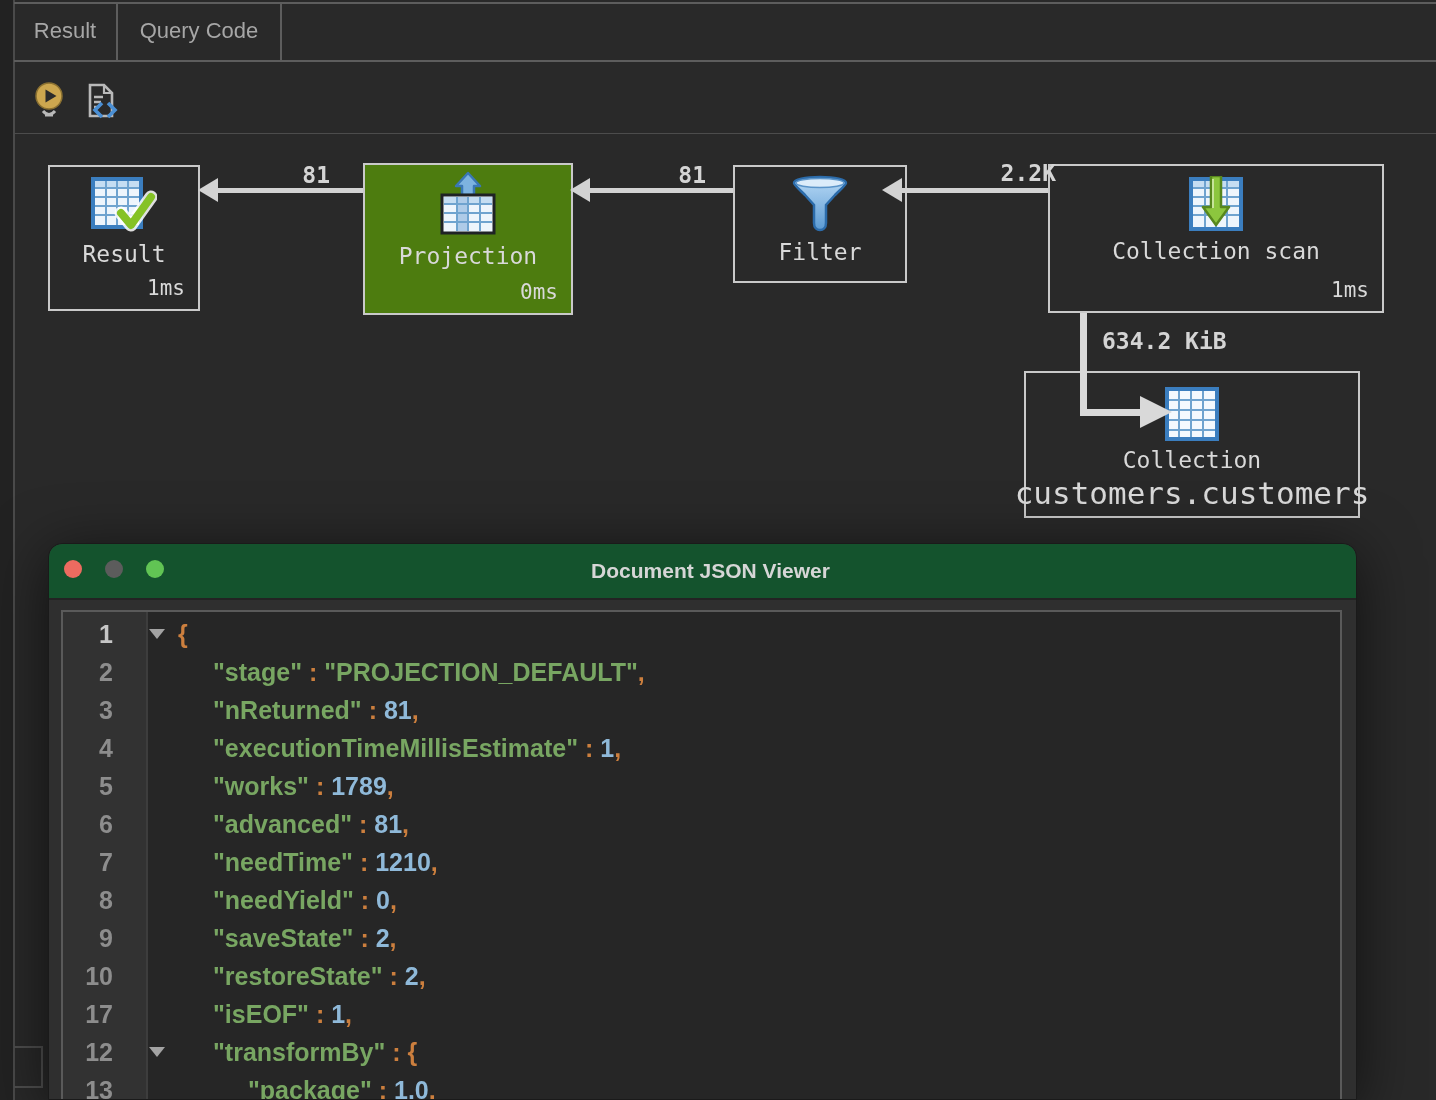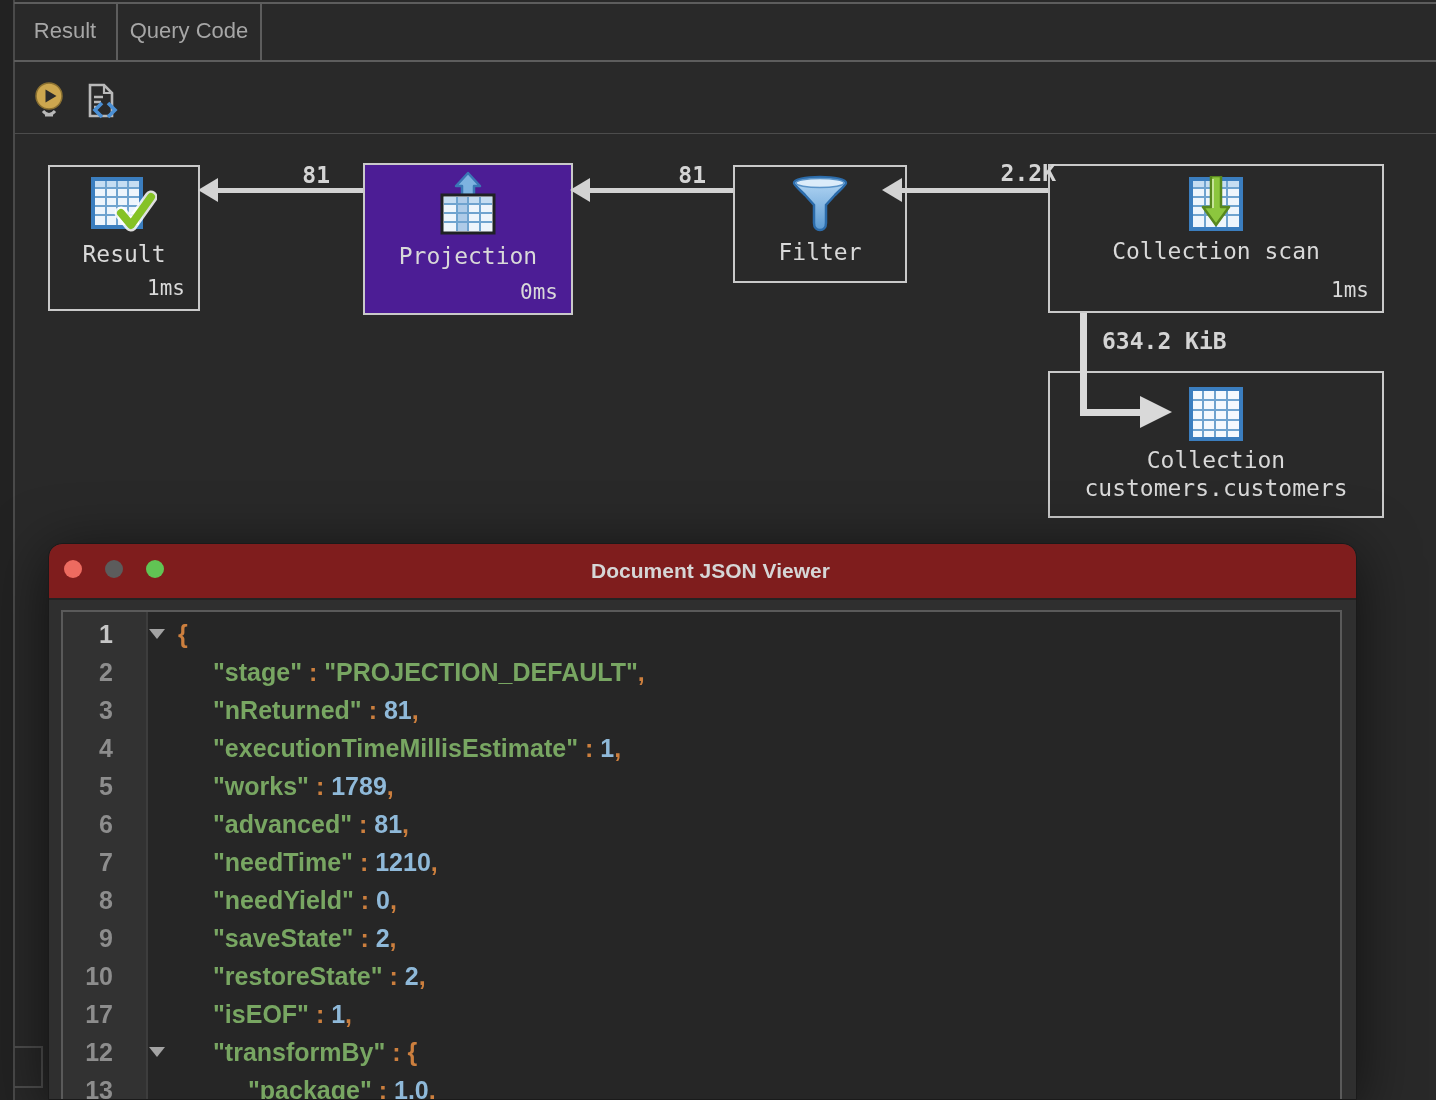--- a/index.html
+++ b/index.html
@@ -19,43 +19,43 @@
        background:transparent;cursor:default;}
   .tab.active{background:#3c3f41;color:#f1f1f1;border-top:3px solid #8f8f8f;}
 
   
   .toolbar{position:absolute;left:30px;top:80px;display:flex;gap:14px;align-items:center;}
   .tool-btn{width:38px;height:42px;display:flex;align-items:center;justify-content:center;}
 
   
   .node{position:absolute;border:2px solid #c9c9c9;background:#292929;box-sizing:border-box;
         display:flex;flex-direction:column;align-items:center;color:#d9d9d9;}
-  .node.selected{background:#4c1d95;text-align:right;}
+  .node.selected{background:#4d7c0f;text-align:right;}
   .node-icon{margin-top:10px;line-height:0;}
   .node-label{font-family:"DejaVu Sans Mono",monospace;font-size:23px;margin-top:6px;white-space:pre;}
-  .node-sublabel{font-family:"DejaVu Sans Mono",monospace;font-size:23px;margin-top:2px;white-space:pre;}
+  .node-sublabel{font-family:"DejaVu Sans Mono",monospace;font-size:31px;margin-top:2px;white-space:pre;}
   .node-time{position:absolute;right:13px;bottom:9px;font-family:"DejaVu Sans Mono",monospace;font-size:21px;}
   .edge-line{position:absolute;height:5px;background:#d2d2d2;}
   .arrow-left{position:absolute;width:0;height:0;border-top:12px solid transparent;
               border-bottom:12px solid transparent;border-right:20px solid #d2d2d2;}
   .arrow-right-big{position:absolute;width:0;height:0;border-top:16px solid transparent;
               border-bottom:16px solid transparent;border-left:32px solid #d9d9d9;}
   .edge-vline{position:absolute;width:7px;background:#d9d9d9;}
   .edge-hline{position:absolute;height:7px;background:#d9d9d9;}
   .edge-label{position:absolute;font-family:"DejaVu Sans Mono",monospace;font-weight:bold;
               font-size:23px;color:#d4d4d4;text-align:right;white-space:pre;}
 
   
   .corner-line{position:absolute;background:#4e4e4e;}
 
   
   .dialog{position:absolute;left:48px;top:543px;width:1309px;height:557px;background:#2f2f2f;
           border-radius:14px 14px 0 0;box-shadow:0 10px 60px rgba(0,0,0,.6);
           border:1px solid #1a1a1a;box-sizing:border-box;overflow:hidden;}
-  .titlebar{position:relative;height:54px;background:#7f1d1d;border-radius:13px 13px 0 0;
+  .titlebar{position:relative;height:54px;background:#14532d;border-radius:13px 13px 0 0;
             border-bottom:2px solid #232323;display:flex;align-items:center;justify-content:center;padding-left:16px;}
   .title{font-size:21px;font-weight:bold;color:#d6d6d6;}
   .traffic{position:absolute;left:15px;top:16px;display:flex;gap:23px;}
   .tl{width:18px;height:18px;border-radius:50%;}
   .code-area{position:absolute;left:12px;top:66px;right:14px;height:491px;background:#262626;
              border:2px solid #5a5a5a;box-sizing:border-box;overflow:hidden;}
   .gutter-bg{position:absolute;left:0;top:0;bottom:0;width:83px;background:#323232;
              border-right:2px solid #3d3d3d;}
   .code-lines{position:relative;padding-top:3px;}
   .code-row{display:flex;align-items:center;height:38px;}
@@ -72,21 +72,21 @@
 </style>
 </head>
 <body>
 
 <div class="stage">
   <div class="left-strip"></div>
   <div class="hline topline"></div>
 
   <div class="tabs">
     <div class="tab" style="width:104px">Result</div>
-    <div class="tab" style="width:144px">Query Code</div>
+    <div class="tab" style="width:164px">Query Code</div>
   </div>
   <div class="hline tabline"></div>
 
   <div class="toolbar">
     <div class="tool-btn">
       <svg width="32" height="40" viewBox="0 0 32 40">
         <path d="M10 30 q6 7 12 0" fill="none" stroke="#b9b9b9" stroke-width="3"></path>
         <path d="M12 34 h8" stroke="#b9b9b9" stroke-width="3"></path>
         <circle cx="16" cy="15" r="13" fill="#cda74f" stroke="#8a7031" stroke-width="1.5"></circle>
         <path d="M12.5 8.5 L23.5 15 L12.5 21.5 Z" fill="#2b2b2b"></path>
@@ -179,21 +179,21 @@
               <line x1="39" y1="5" x2="39" y2="51"></line>
           </g>
           <path d="M23 0 H33 V31 H41 L28 49 L15 31 H23 Z" fill="#8cc63e" stroke="#57871d" stroke-width="2.5" stroke-linejoin="round"></path>
           <path d="M25 3 V32" stroke="#c7e49a" stroke-width="2"></path>
         </svg>
       </span>
       <div class="node-label">Collection scan</div>
       <div class="node-time">1ms</div>
     </div>
 
-    <div class="node" style="left:1048px;top:371px;width:336px;height:147px">
+    <div class="node" style="left:1024px;top:371px;width:336px;height:147px">
       <span class="node-icon" style="margin-top:14px">
         <svg width="54" height="54" viewBox="0 0 54 54">
           <rect x="2" y="2" width="50" height="50" fill="#f4f9fe" stroke="#3b7ebf" stroke-width="4"></rect>
           <g stroke="#6fa3cf" stroke-width="2">
             <line x1="4" y1="13" x2="50" y2="13"></line>
               <line x1="4" y1="23" x2="50" y2="23"></line>
             <line x1="4" y1="33" x2="50" y2="33"></line>
               <line x1="4" y1="43" x2="50" y2="43"></line>
             <line x1="14" y1="4" x2="14" y2="50"></line>
               <line x1="26" y1="4" x2="26" y2="50"></line>

